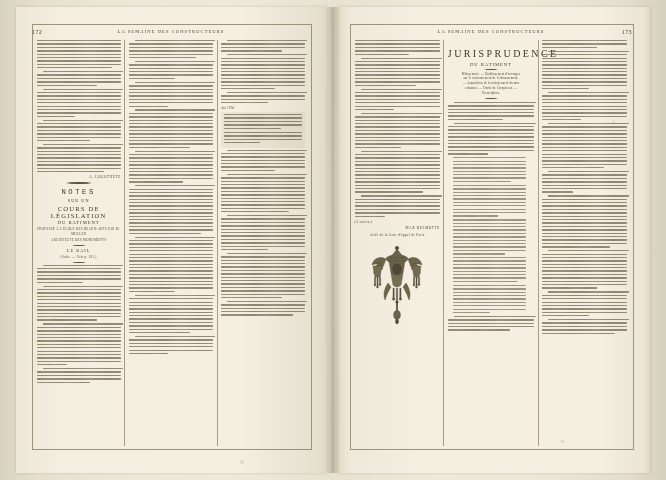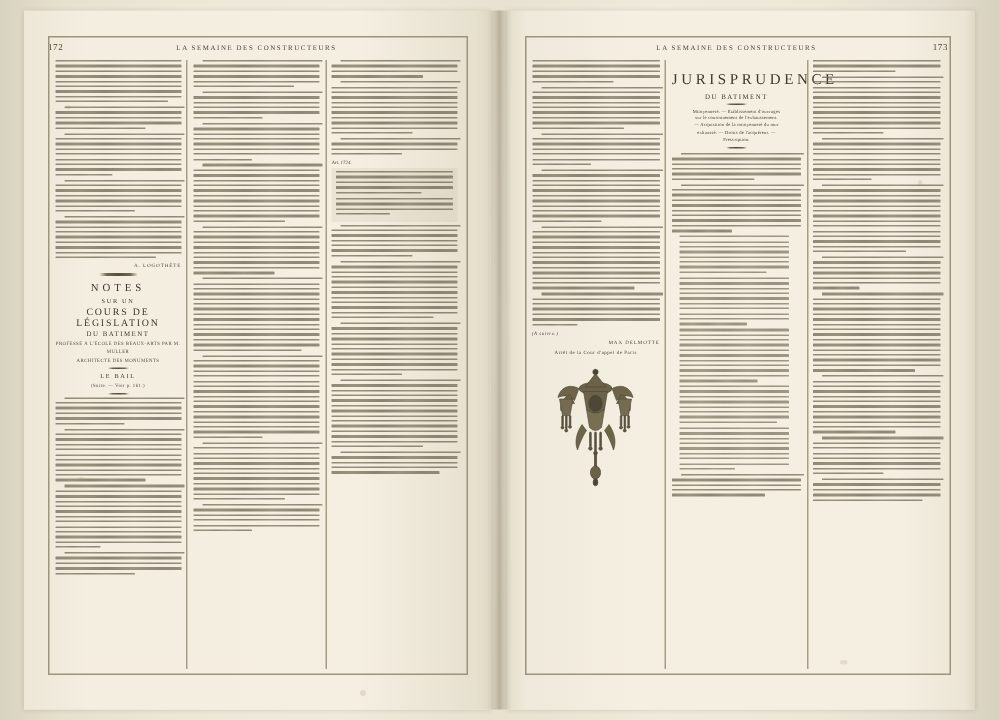--- a/index.html
+++ b/index.html
@@ -42,21 +42,21 @@
   .par{margin:0 0 2.6px 0;}
   .ln{height:1.35px;margin-bottom:2.05px;
     background:linear-gradient(90deg,#6d6550 0%,#7a7159 18%,#675f4b 40%,#7d7460 62%,#6a6250 84%,#746b56 100%);
     opacity:.74;border-radius:.4px;}
   .ln.i{margin-left:6px;}
   .ln.w95{width:95%}.ln.w90{width:90%}.ln.w85{width:85%}.ln.w80{width:80%}
   .ln.w72{width:72%}.ln.w64{width:64%}.ln.w55{width:55%}.ln.w46{width:46%}
   .ln.w36{width:36%}.ln.full{width:100%}
   
   .hd{text-align:center;color:#40392c;}
-  .hd .h1{font-size:7.2px;letter-spacing:2.6px;margin:4px 0 2px;font-variant:small-caps;}
+  .hd .h1{font-size:7.2px;letter-spacing:2.6px;margin:4px 0 2px;font-variant:small-caps;font-family:Liberation Mono, monospace;}
   .hd .h0{font-size:10px;letter-spacing:2.4px;margin:4px 0 2.5px;}
   .hd .h2{font-size:4.2px;letter-spacing:1.1px;margin:0 0 2px;font-variant:small-caps;}
   .hd .h3{font-size:6.6px;letter-spacing:1.2px;margin:1px 0 1.5px;font-variant:small-caps;}
   .hd .h4{font-size:4.6px;letter-spacing:1px;margin:0 0 2px;font-variant:small-caps;}
   .hd .sub{font-size:3.2px;letter-spacing:.3px;line-height:1.5;color:#564e3e;margin:1px 0;}
   .orn{width:26px;height:2px;margin:3px auto;
     background:linear-gradient(90deg,transparent,#6f6751 20%,#554e3d 50%,#6f6751 80%,transparent);}
   .orn.sm{width:14px;height:1px;margin:2px auto;}
   .sig{text-align:right;font-size:3.4px;letter-spacing:.6px;color:#4b4436;margin:2px 0 3px;font-variant:small-caps;}
   .signote{text-align:center;font-size:3.2px;letter-spacing:.4px;color:#4b4436;margin:1px 0;}

